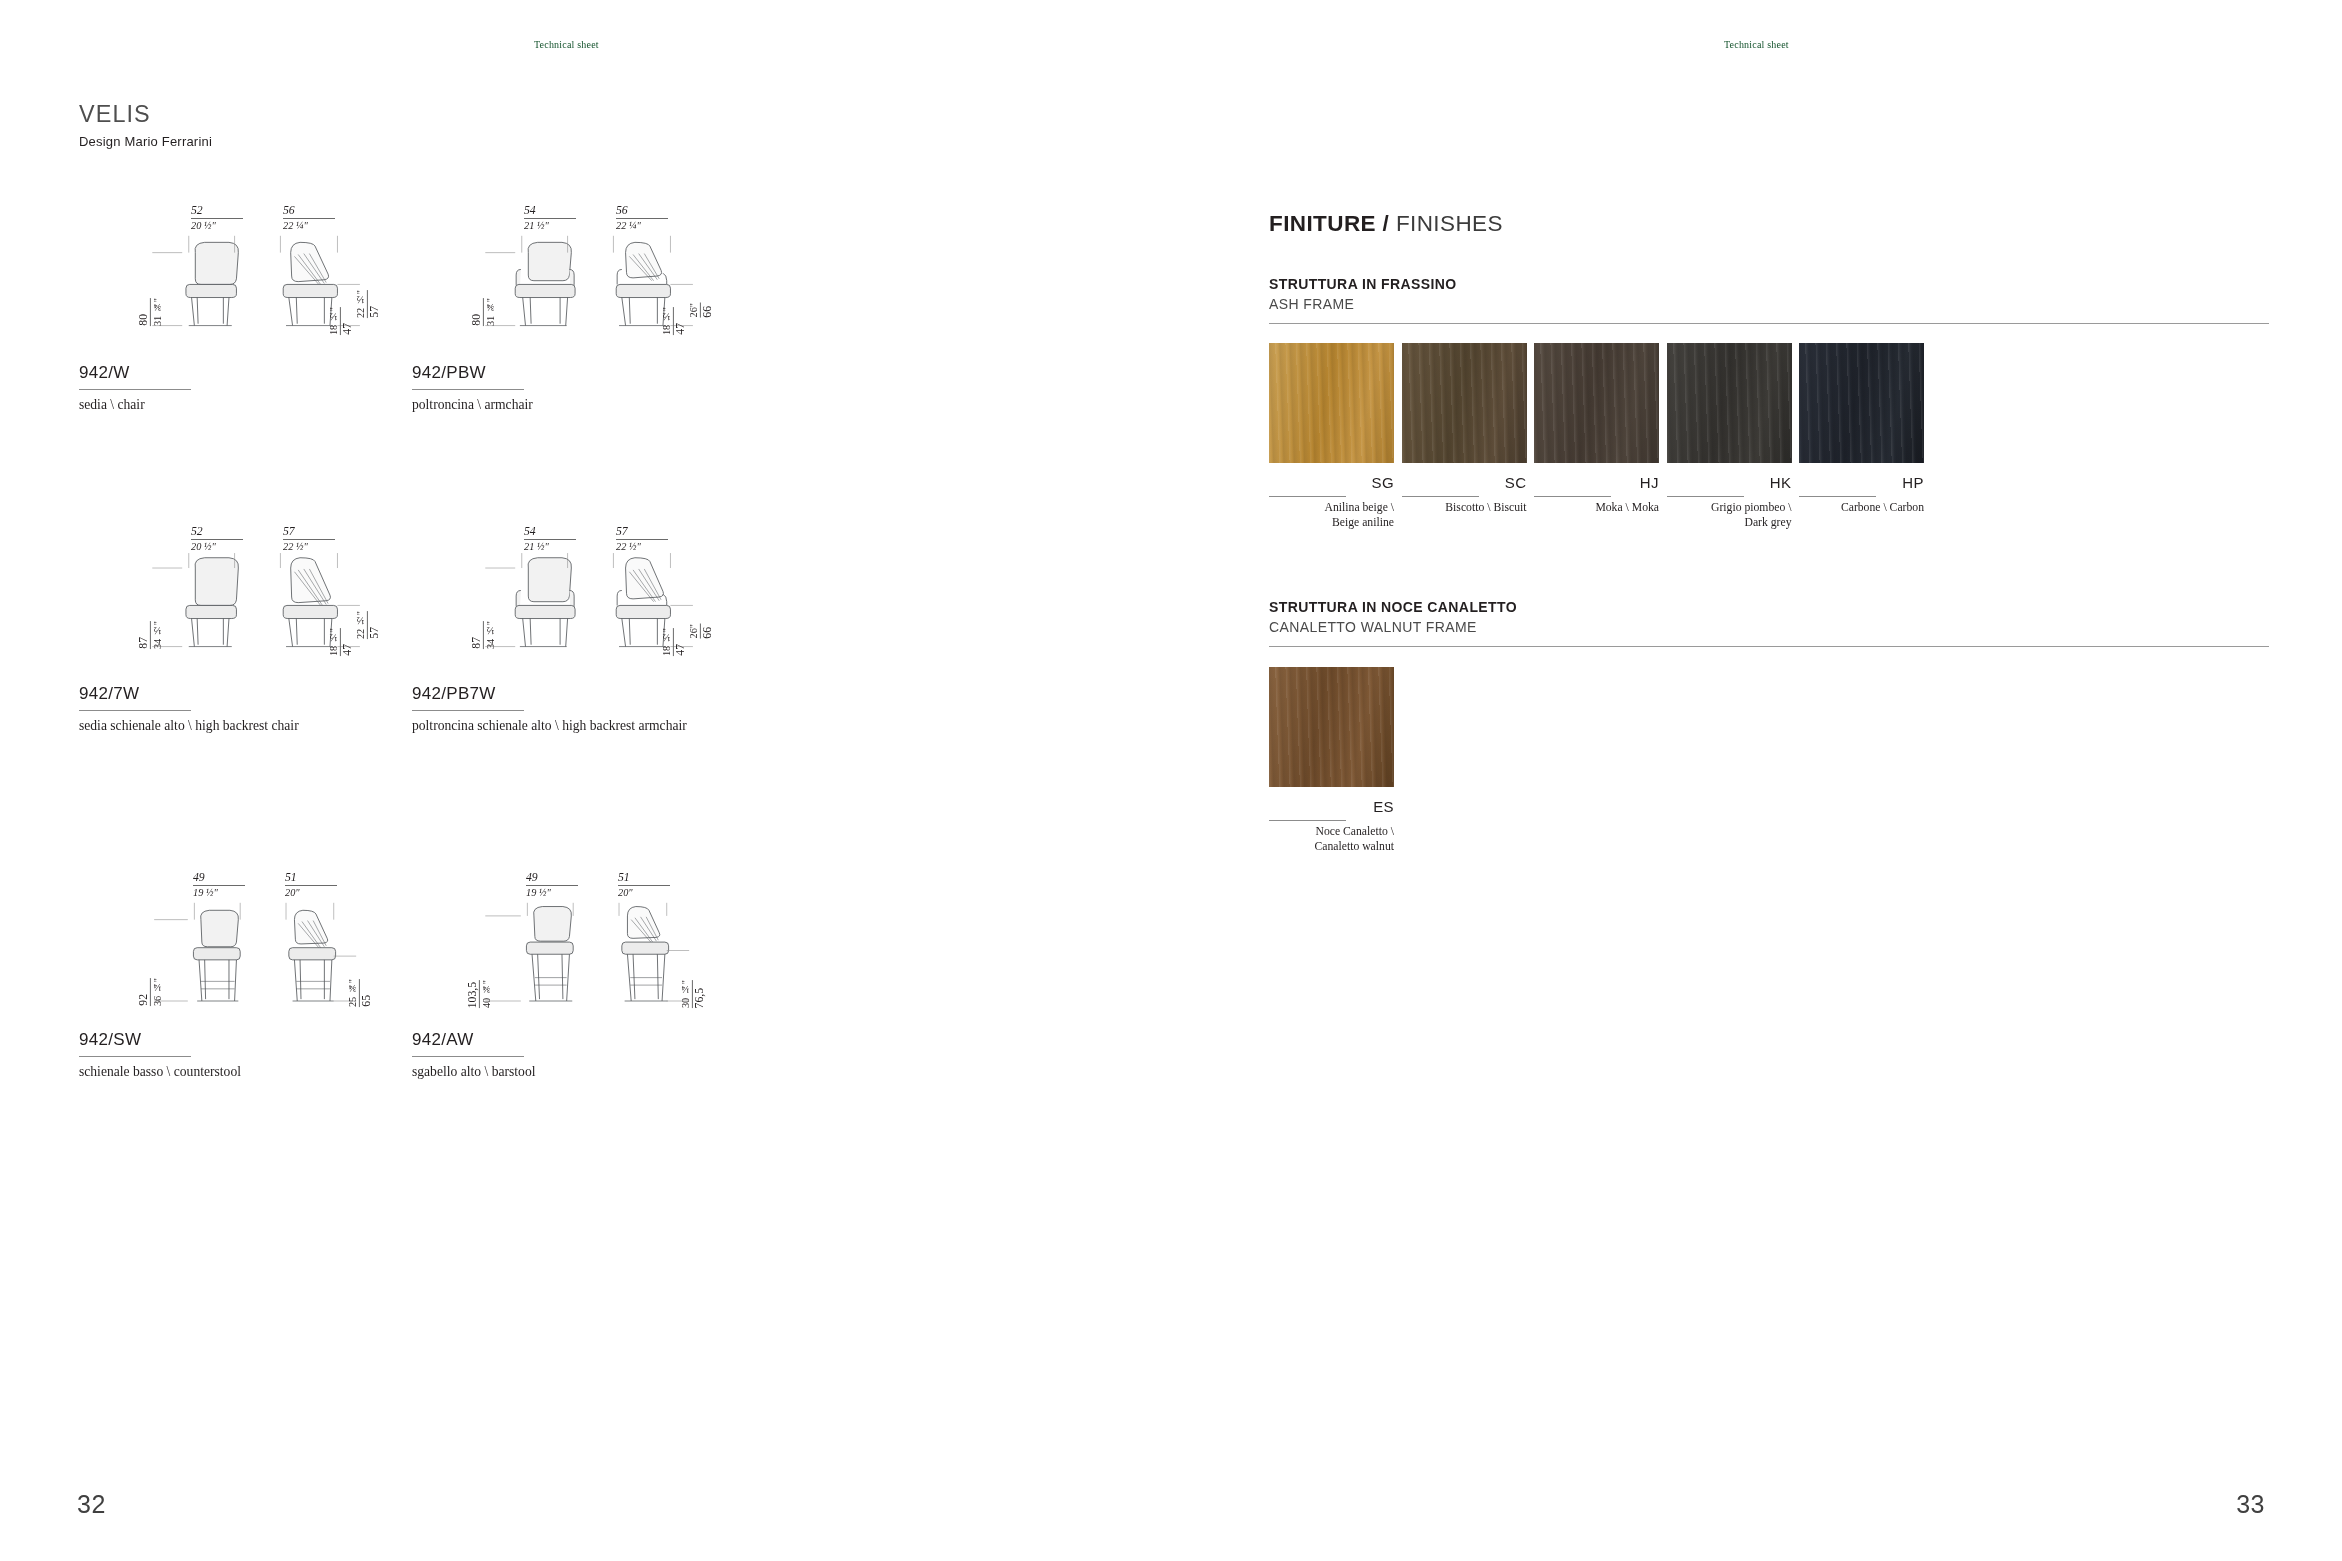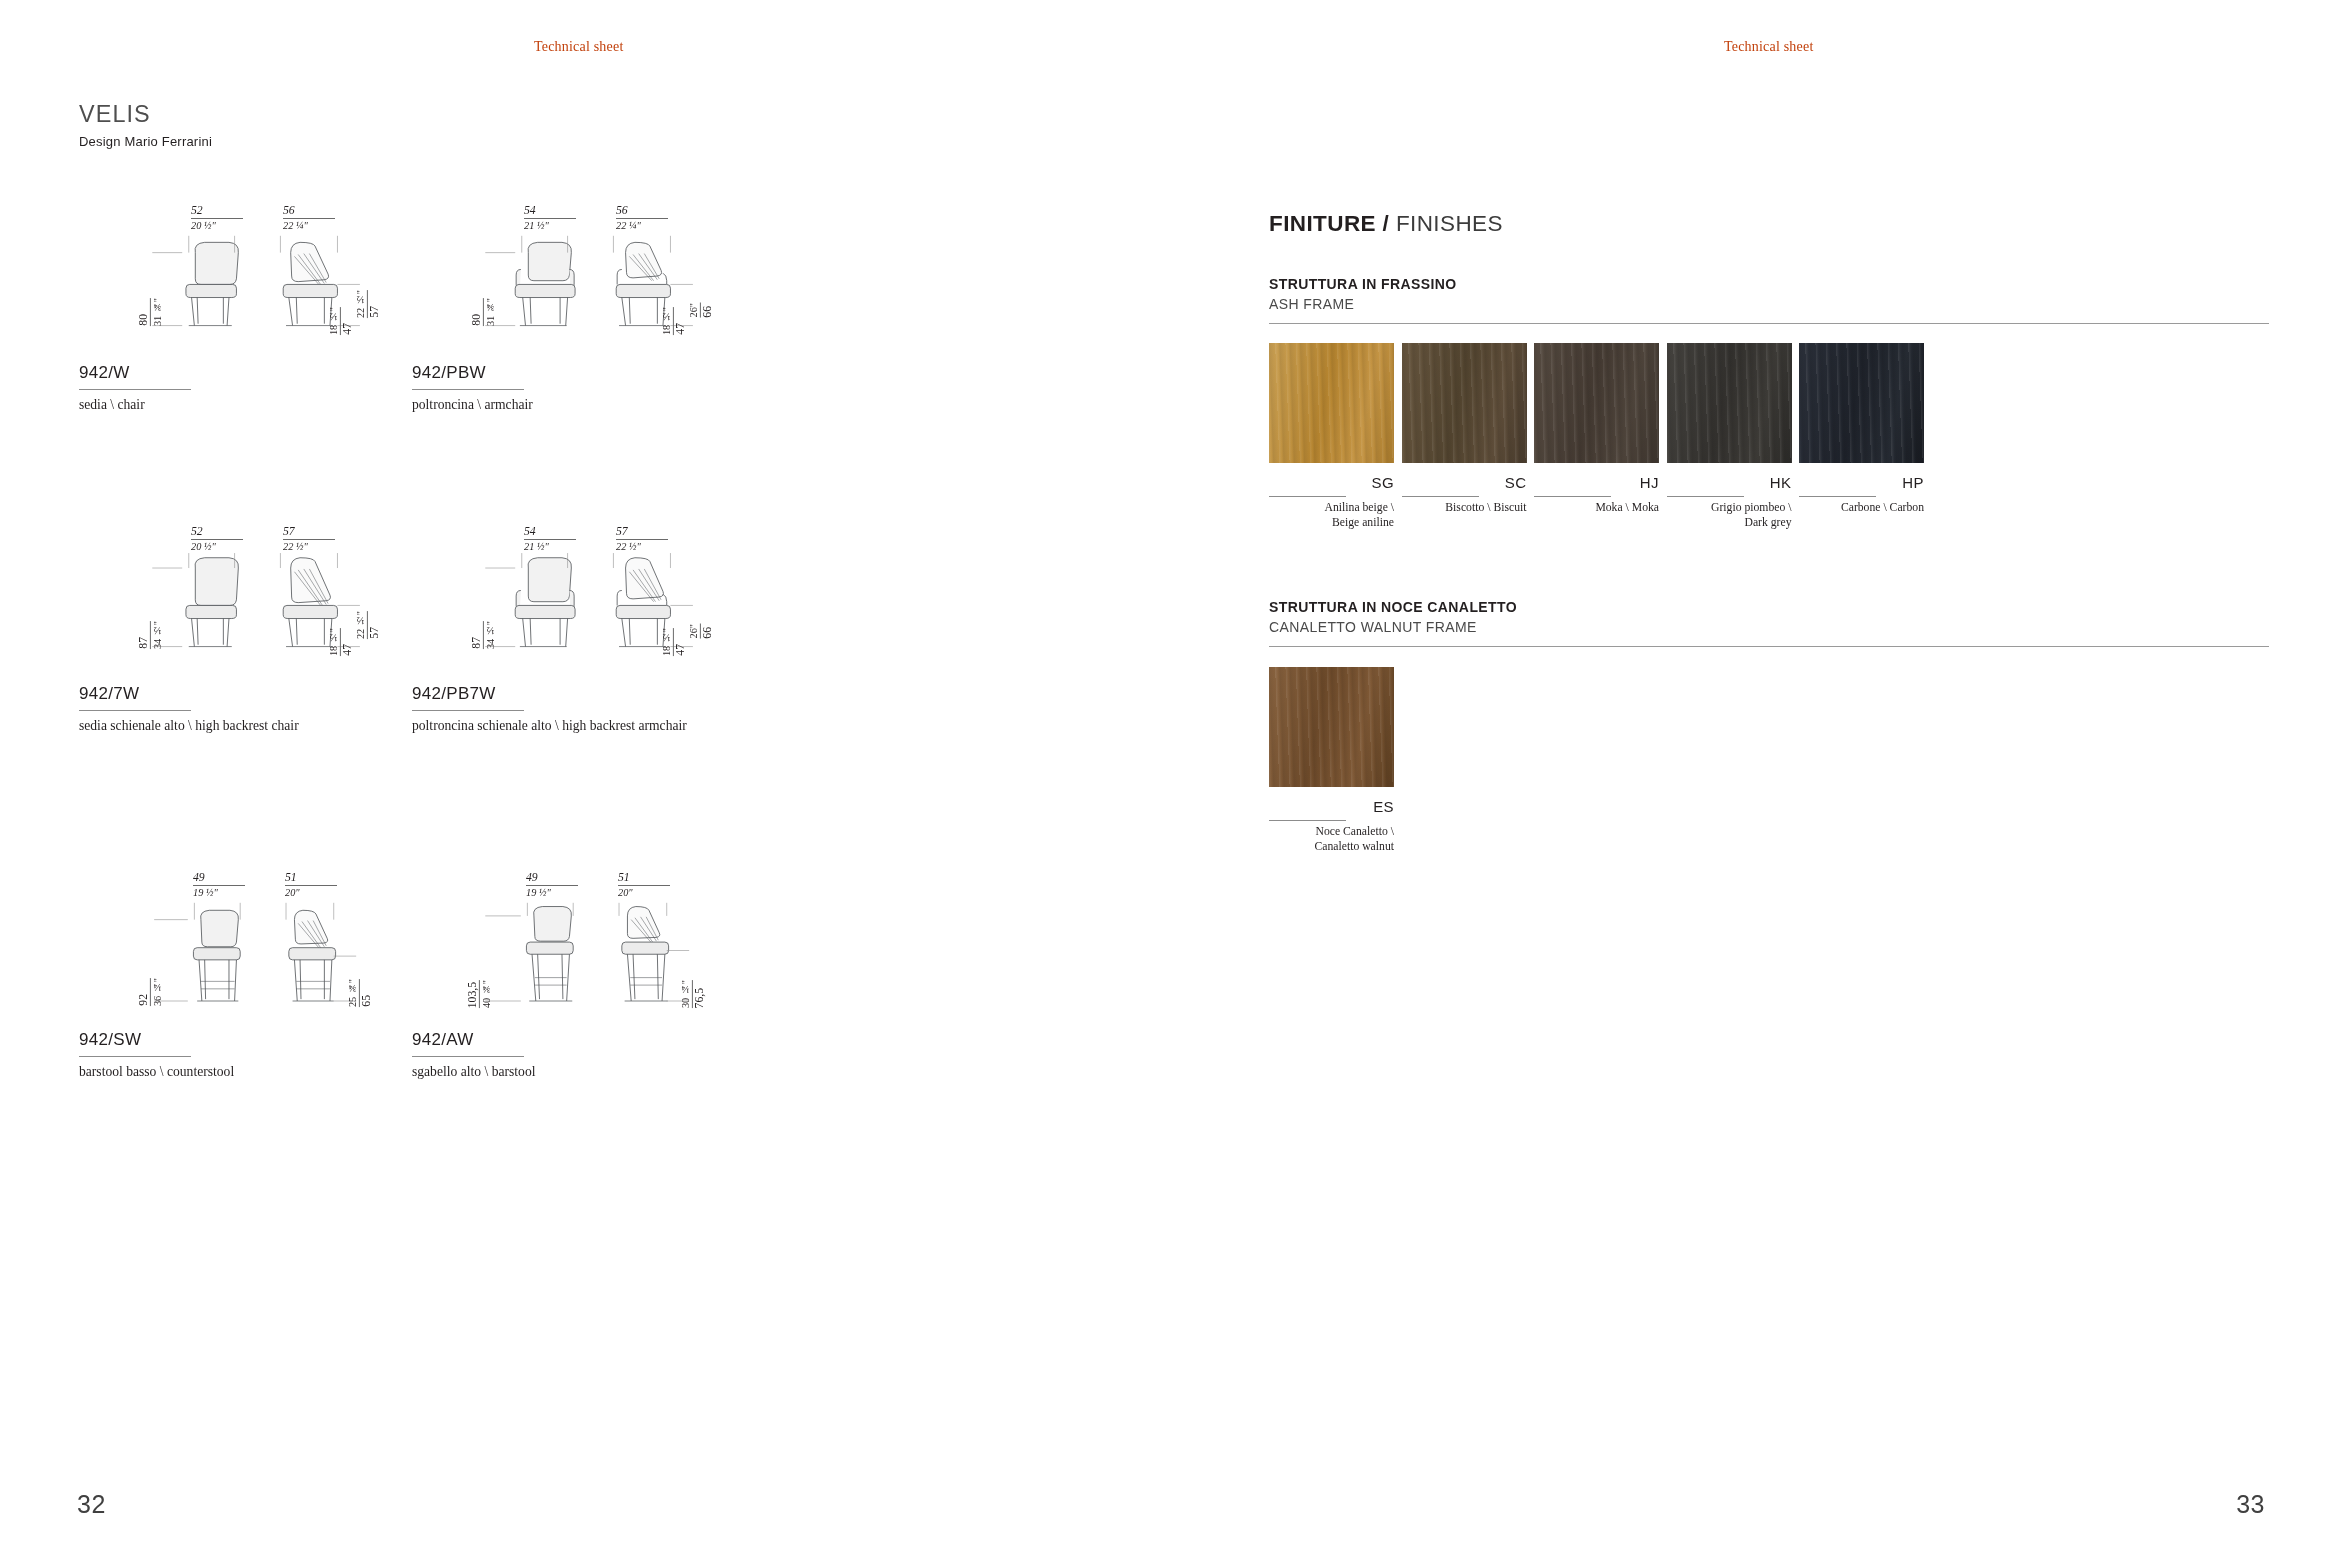--- a/index.html
+++ b/index.html
@@ -21,22 +21,22 @@
     width: 1171px;
     height: 1562px;
   }
   .page-left { left: 0; }
   .page-right { left: 1171px; }
 
   .running-head {
     position: absolute;
     top: 39px;
     font-family: "Liberation Serif", serif;
-    font-size: 14px;
-    color: #c2410c;
+    font-size: 10px;
+    color: #14532d;
     letter-spacing: 0.2px;
   }
   .rh-left { left: 534px; }
   .rh-right { left: 1724px; }
 
   .folio {
     position: absolute;
     bottom: 43px;
     font-family: "Liberation Sans", sans-serif;
     font-size: 25px;
@@ -481,21 +481,21 @@
           <line x1="272" y1="34" x2="272" y2="52"></line>
           <line x1="80" y1="52" x2="116" y2="52"></line>
           <line x1="80" y1="139" x2="116" y2="139"></line>
           <line x1="272" y1="91" x2="296" y2="91"></line>
           <line x1="272" y1="139" x2="296" y2="139"></line>
         </g>
       </svg>
     </div>
     <div class="item-code">942/SW</div>
     <div class="item-rule"></div>
-    <div class="item-desc">barstool basso \ counterstool</div>
+    <div class="item-desc">schienale basso \ counterstool</div>
   </div>
 
   <div class="item" style="left:412px; top:871px;">
     <div class="item-figure">
       <div class="dim-top" style="left:114px; top:0; width:52px;">
         <span class="cm">49</span>
         <span class="inch">19 ½"</span>
       </div>
       <div class="dim-top" style="left:206px; top:0; width:52px;">
         <span class="cm">51</span>

